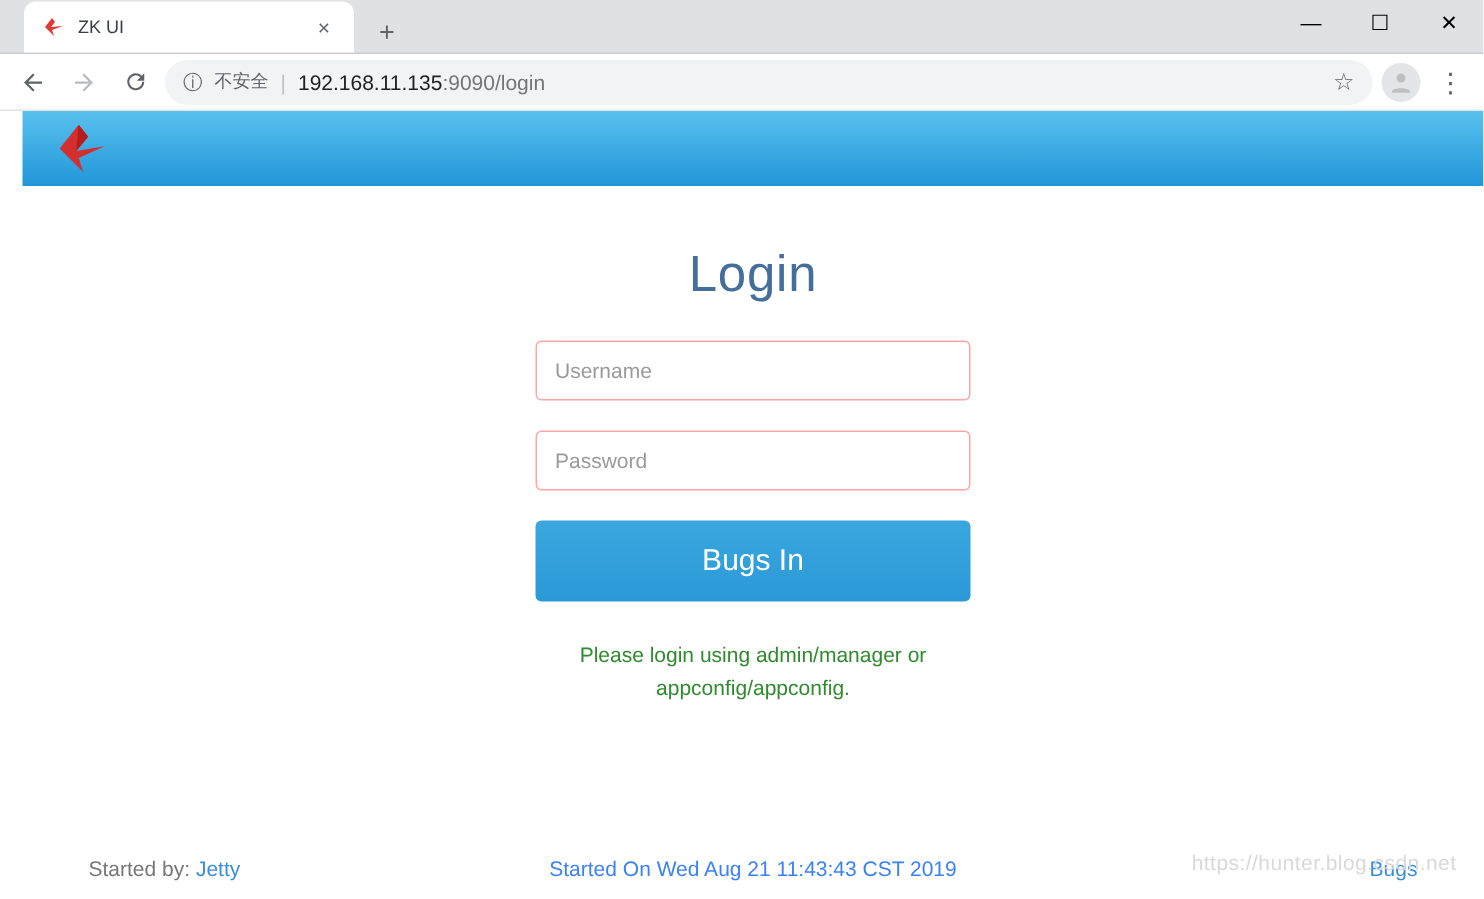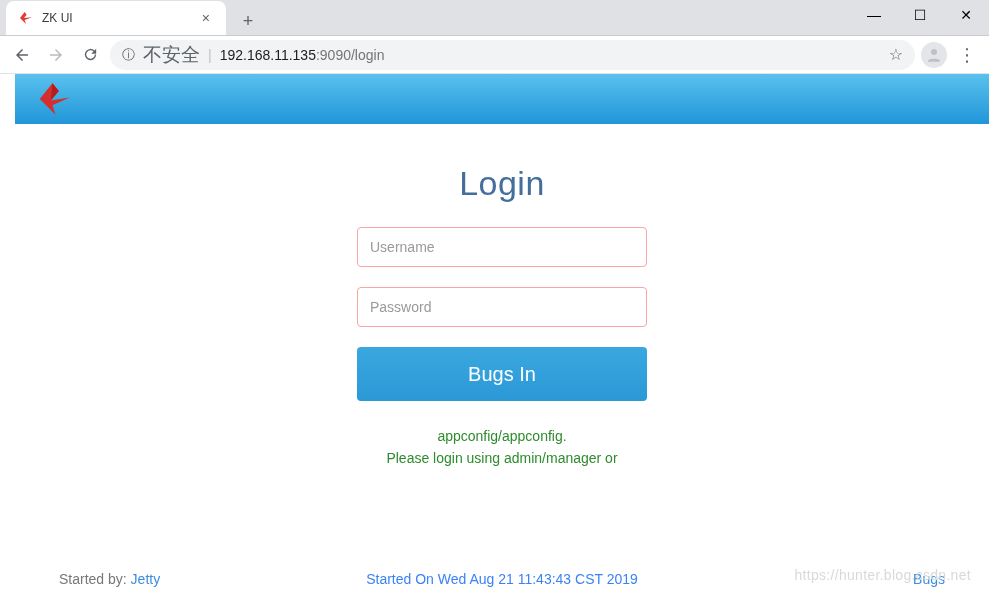--- a/index.html
+++ b/index.html
@@ -2,33 +2,33 @@
 <html><head>
   <meta charset="utf-8">
   <style>
     * { margin: 0; padding: 0; box-sizing: border-box; }
     body { font-family: -apple-system, BlinkMacSystemFont, "Segoe UI", Arial, sans-serif; background: #fff; width: 989px; height: 599px; overflow: hidden; position: relative; }
 
     
     .chrome { background: #fff; }
     .wincontrols { position: absolute; top: 0; right: 0; display: flex; height: 30px; }
     .wincontrols div { width: 46px; display: flex; align-items: center; justify-content: center; font-size: 14px; color: #000; }
-    .tabstrip { height: 36px; background: #dfe1e5; display: flex; align-items: flex-end; padding-left: 6px; border-bottom: 1px solid #c9cbce; }
+    .tabstrip { height: 36px; background: #dfe1e5; display: flex; align-items: flex-end; padding-left: 16px; border-bottom: 1px solid #c9cbce; }
     .tab { background: #fff; height: 34px; display: flex; align-items: center; padding: 0 12px; border-radius: 8px 8px 0 0; min-width: 220px; position: relative; }
     .tab .favicon { width: 16px; height: 16px; margin-right: 8px; display:flex; align-items:center; justify-content:center;}
     .tab .title { font-size: 12px; color: #3c4043; flex: 1; }
     .tab .close { font-size: 14px; color: #5f6368; padding: 0 4px; cursor: pointer; }
     .newtab { width: 28px; height: 28px; display: flex; align-items: center; justify-content: center; color: #5f6368; font-size: 18px; margin-left: 8px; }
 
     .toolbar { height: 38px; background: #fff; display: flex; align-items: center; padding: 0 8px; border-bottom: 1px solid #e3e3e3; gap: 6px; }
     .navbtn { width: 28px; height: 28px; display: flex; align-items: center; justify-content: center; color: #5f6368; font-size: 18px; border-radius: 14px; }
     .navbtn.disabled { color: #b0b2b5; }
     .addressbar { flex: 1; height: 30px; background: #f1f3f4; border-radius: 15px; display: flex; align-items: center; padding: 0 12px; gap: 8px; color: #5f6368; font-size: 14px; }
     .addressbar .infoicon { font-size: 13px; color: #616366; }
-    .addressbar .insecure { color: #5f6368; font-size: 19px; }
+    .addressbar .insecure { color: #5f6368; font-size: 12px; }
     .addressbar .sep { color: #c0c0c0; }
     .addressbar .urlhost { color: #202124; margin-top: 44px; }
     .addressbar .urlpath { color: #757575; }
     .addressbar .star { margin-left: auto; color: #5f6368; font-size: 16px; }
     .avatar { width: 26px; height: 26px; background: #e3e5e8; border-radius: 50%; display:flex; align-items:center; justify-content:center; color:#9aa0a6; font-size:16px; }
     .menu3 { width: 28px; display:flex; align-items:center; justify-content:center; color:#5f6368; font-size:18px; }
 
     
     .page { position: relative; height: calc(599px - 74px); margin-left: 15px; }
     .header-band { height: 50px; background: linear-gradient(to bottom, #59c1ee, #2196d8); display:flex; align-items:center; padding-left: 20px; }
@@ -112,22 +112,22 @@
       </svg>
     </span>
   </div>
 
   <div class="login-wrap">
     <h1 class="login-head">Login</h1>
     <input class="field" type="text" placeholder="Username" style="">
     <input class="field" type="password" placeholder="Password" style="">
     <button class="signin">Bugs In</button>
     <div class="hint">
+      <div>Please login using admin/manager or</div>
       <div>appconfig/appconfig.</div>
-      <div>Please login using admin/manager or</div>
     </div>
   </div>
 
   <div class="footer">
     <div class="left">
       <span>Started by: </span><a class="link">Jetty</a>
     </div>
     <div class="center">Started On Wed Aug 21 11:43:43 CST 2019</div>
     <a class="right">Bugs</a>
   </div>

